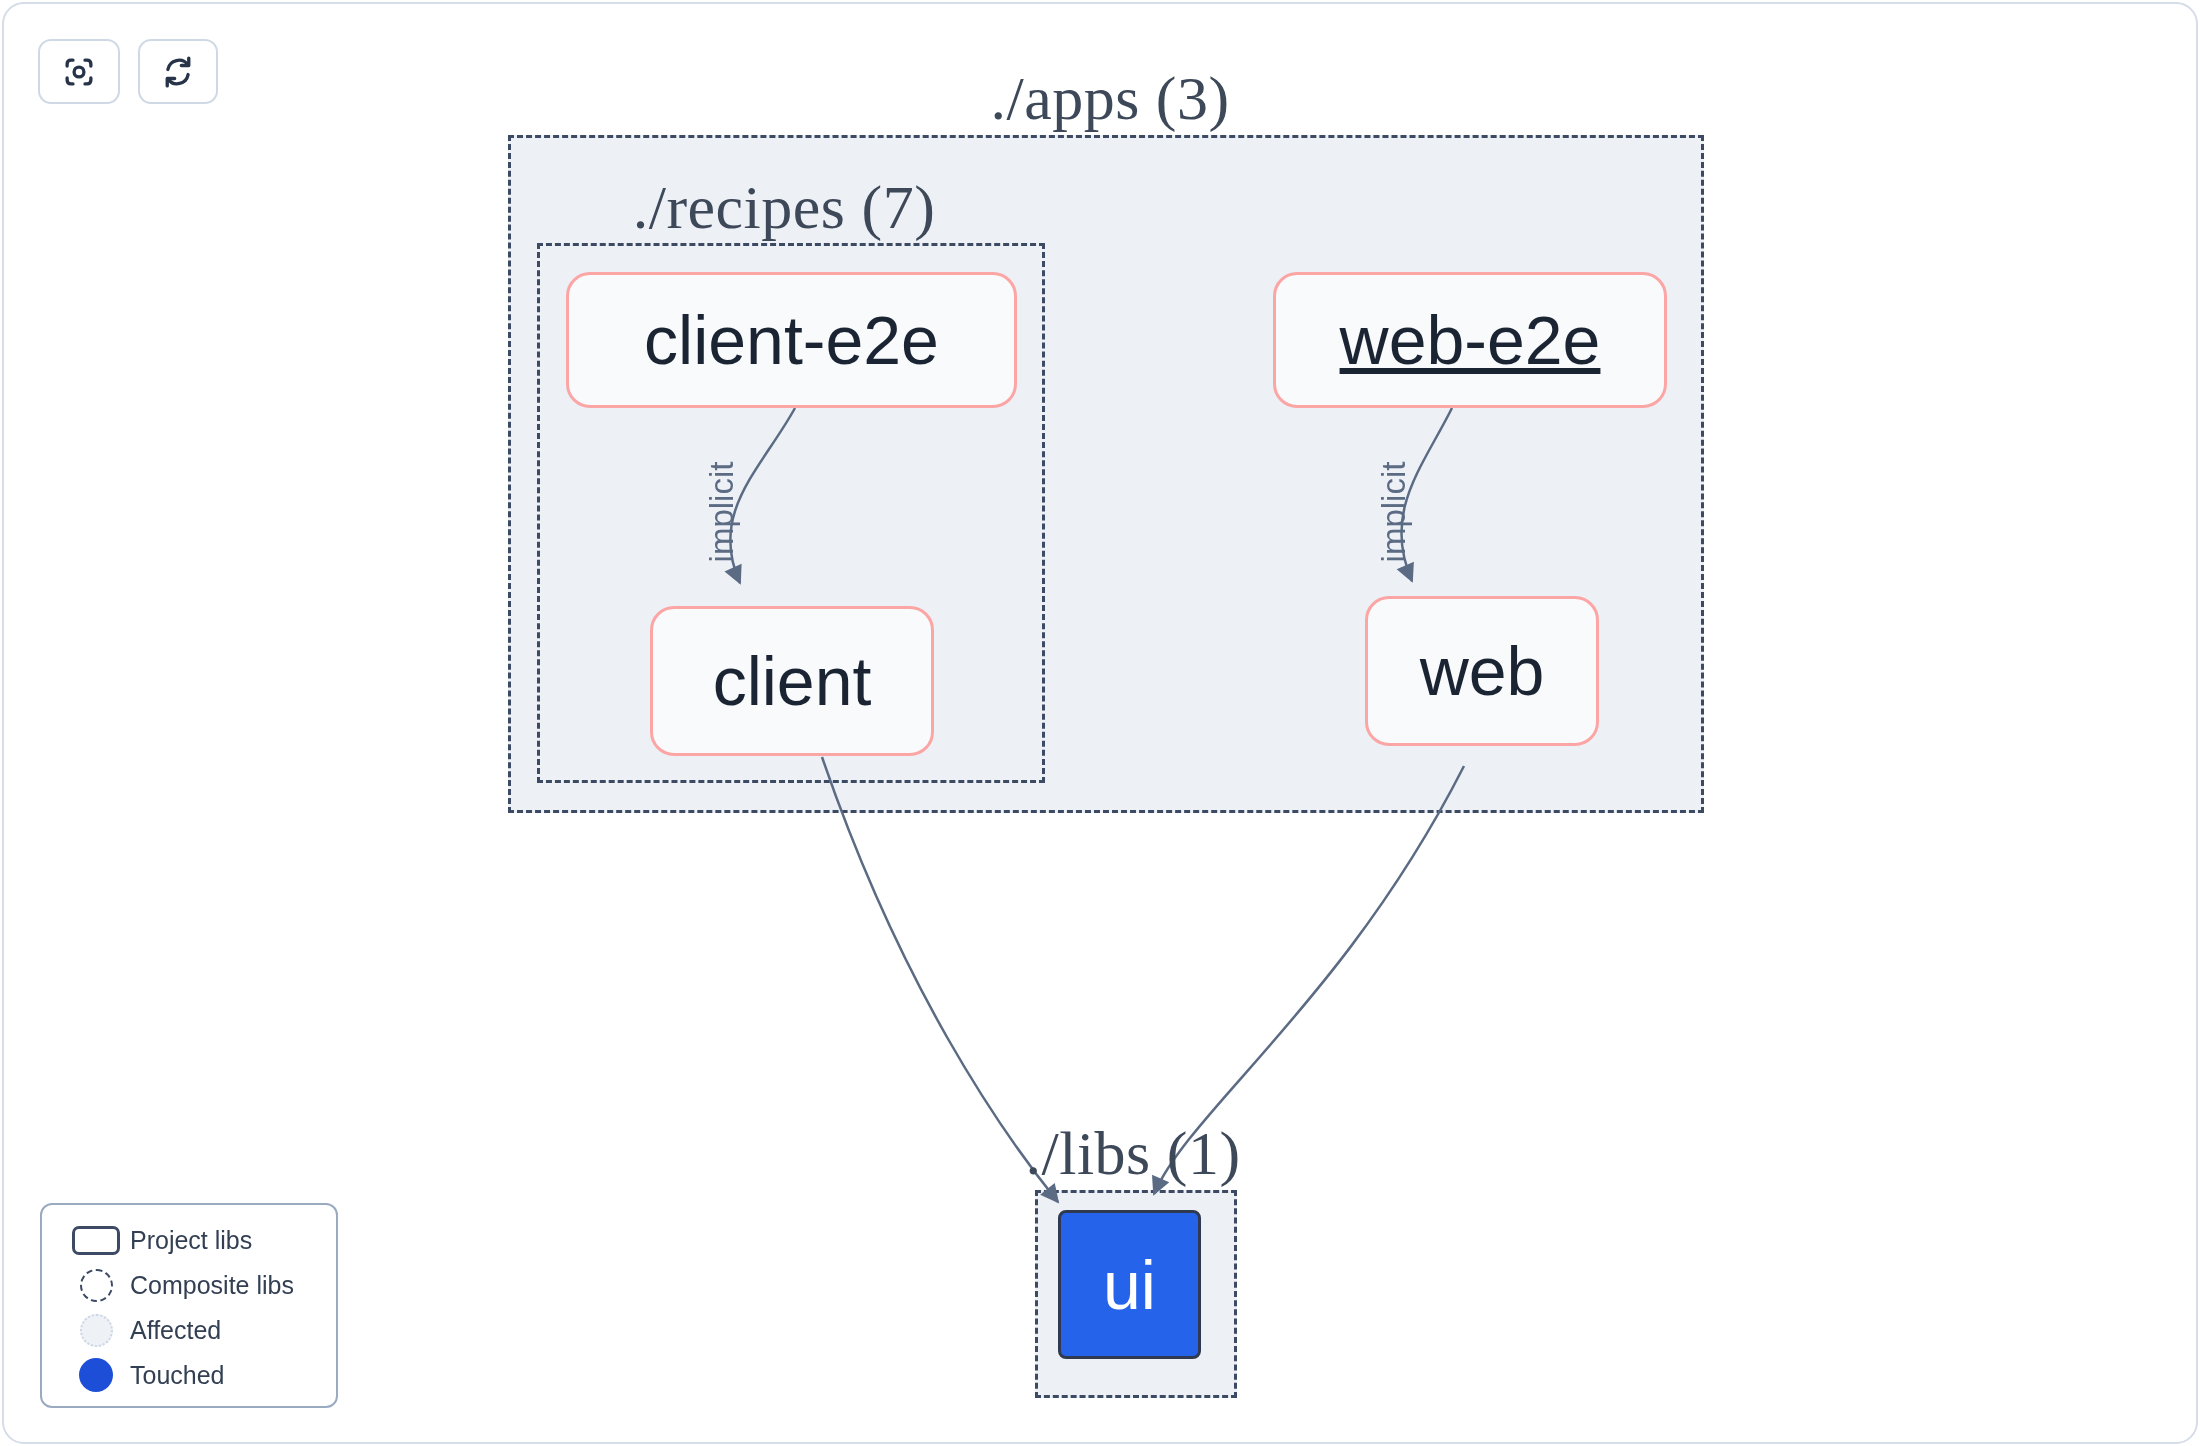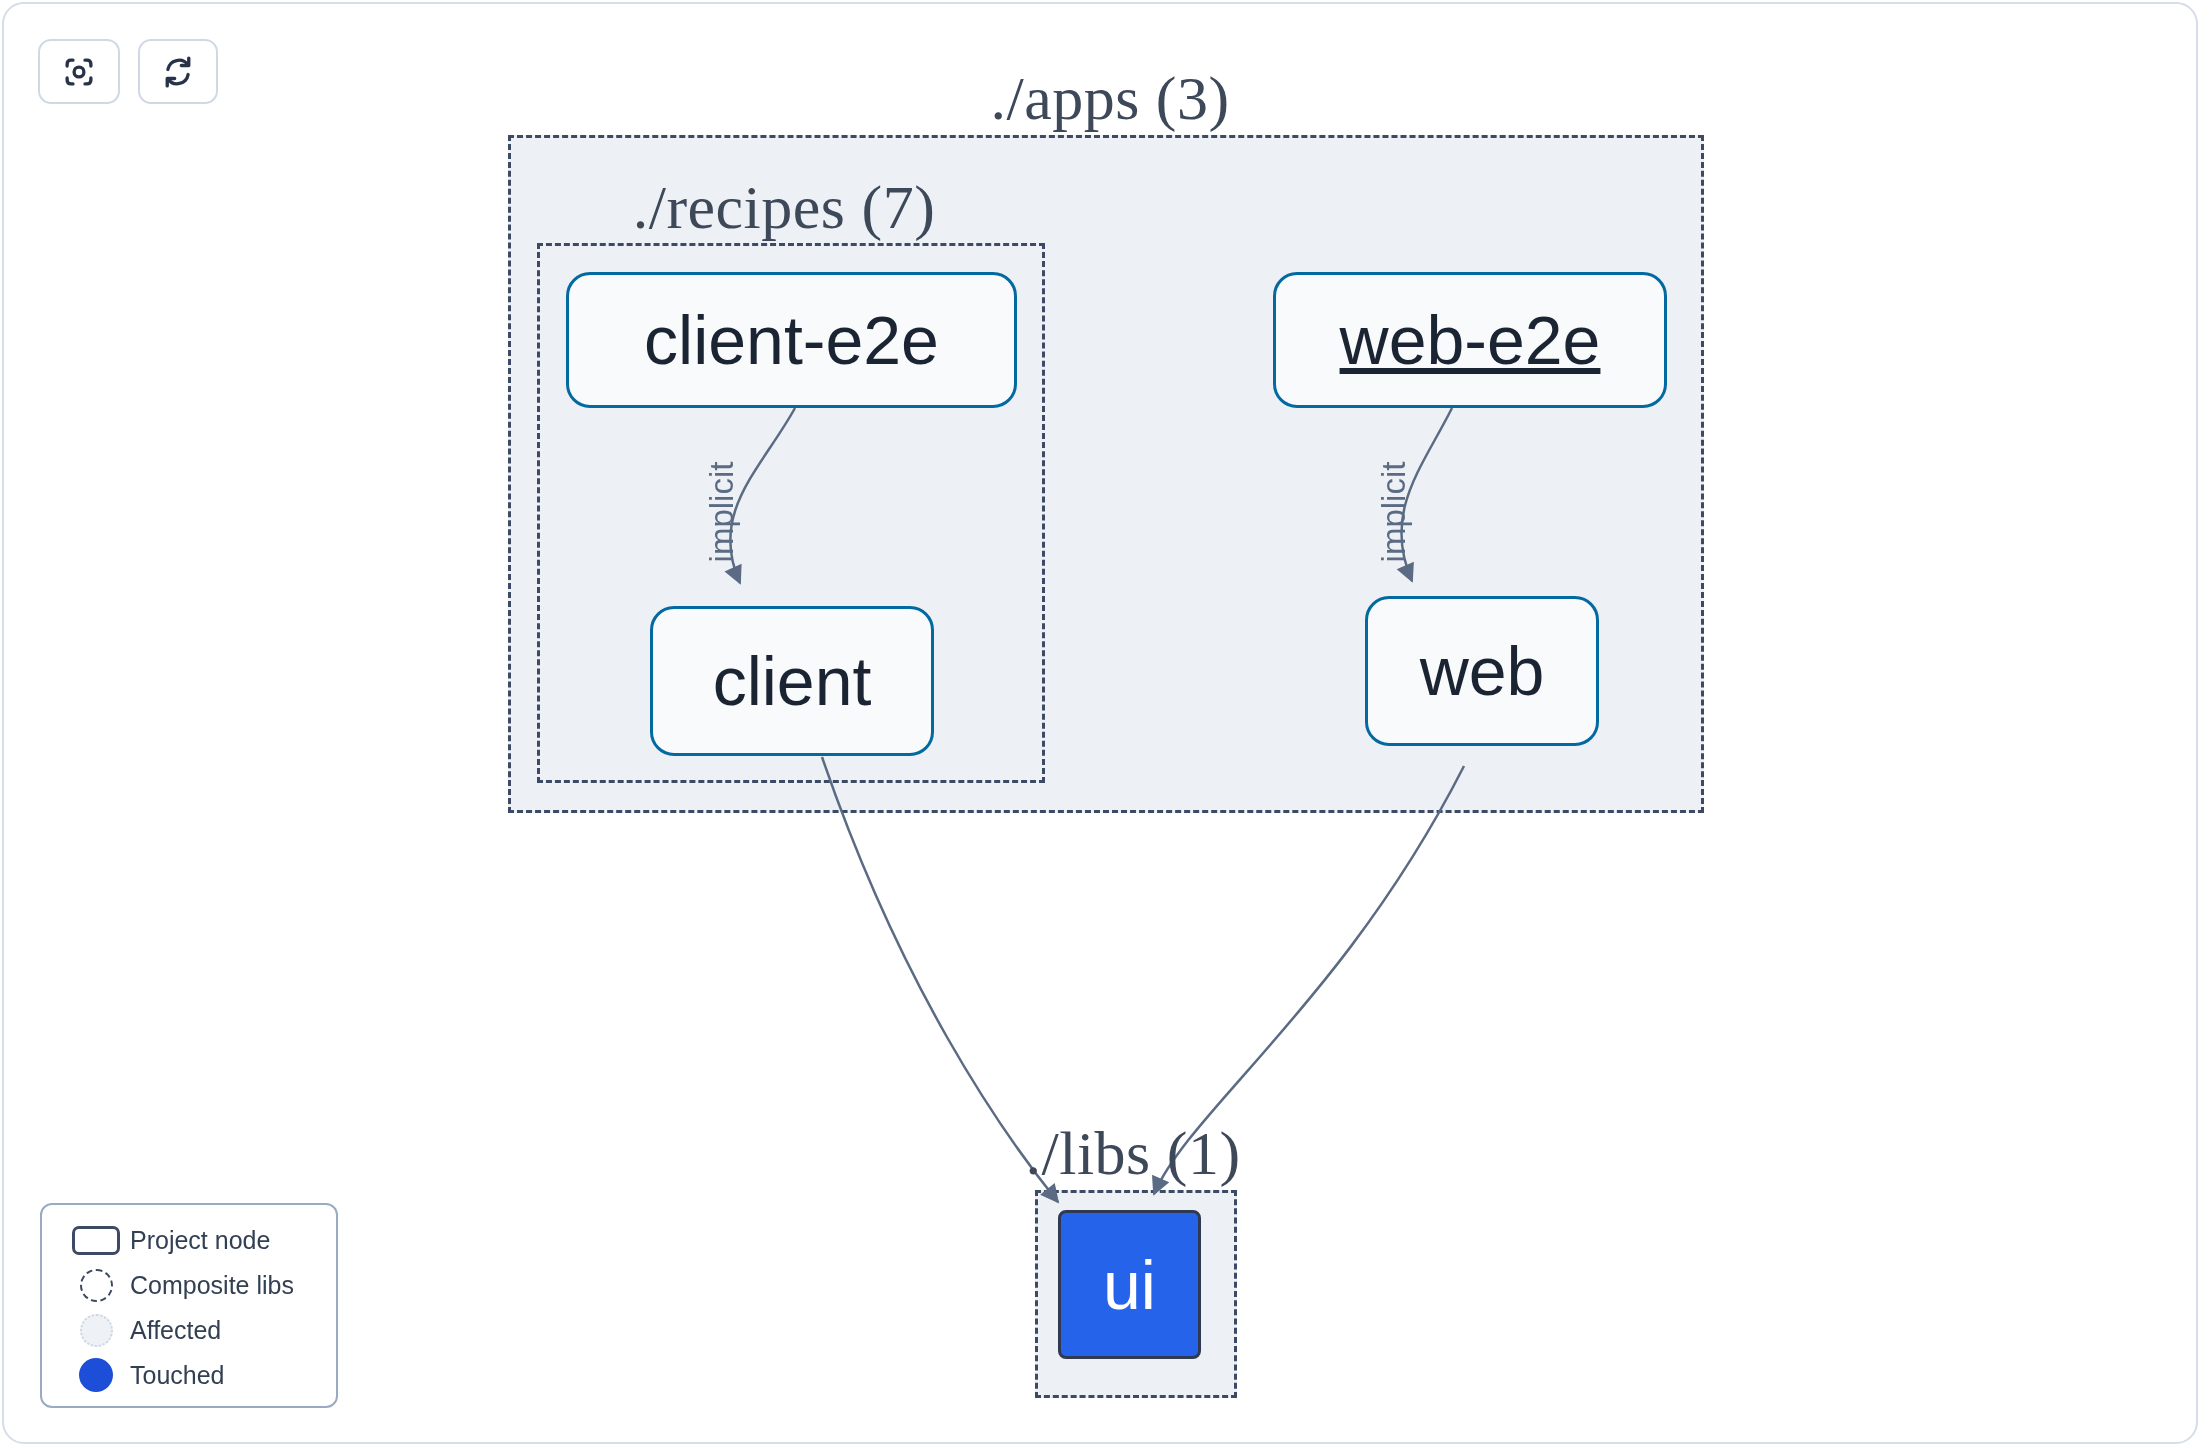--- a/index.html
+++ b/index.html
@@ -66,21 +66,21 @@
     white-space: nowrap;
     transform: translate(-50%, -50%) rotate(-90deg);
   }
   #edge-label-1 { left: 722px;  top: 512px; }
   #edge-label-2 { left: 1394px; top: 512px; }
 
   
   .node {
     position: absolute;
     background: #f8fafc;
-    border: 3px solid #0369a1;
+    border: 3px solid #fca5a5;
     border-radius: 24px;
     display: flex; align-items: center; justify-content: center;
     font-size: 68px;
     color: #1b2433;
     cursor: pointer;
     white-space: nowrap;
   }
   #node-client-e2e { left: 566px;  top: 272px;  width: 451px; height: 136px; }
   #node-web-e2e    { left: 1273px; top: 272px;  width: 394px; height: 136px; text-decoration: underline; }
   #node-client     { left: 650px;  top: 606px;  width: 284px; height: 150px; }
@@ -165,21 +165,21 @@
 <div class="node" id="node-web-e2e">web-e2e</div>
 <div class="node" id="node-client">client</div>
 <div class="node" id="node-web">web</div>
 <div class="node" id="node-ui">ui</div>
 
 <div class="legend">
   <div class="legend-row">
     <span class="legend-swatch-cell">
         <span class="sw-project"></span>
       </span>
-    <span class="legend-label">Project node</span>
+    <span class="legend-label">Project libs</span>
   </div>
   <div class="legend-row">
     <span class="legend-swatch-cell">
         <span class="sw-composite"></span>
       </span>
     <span class="legend-label">Composite libs</span>
   </div>
   <div class="legend-row">
     <span class="legend-swatch-cell">
         <span class="sw-affected"></span>

